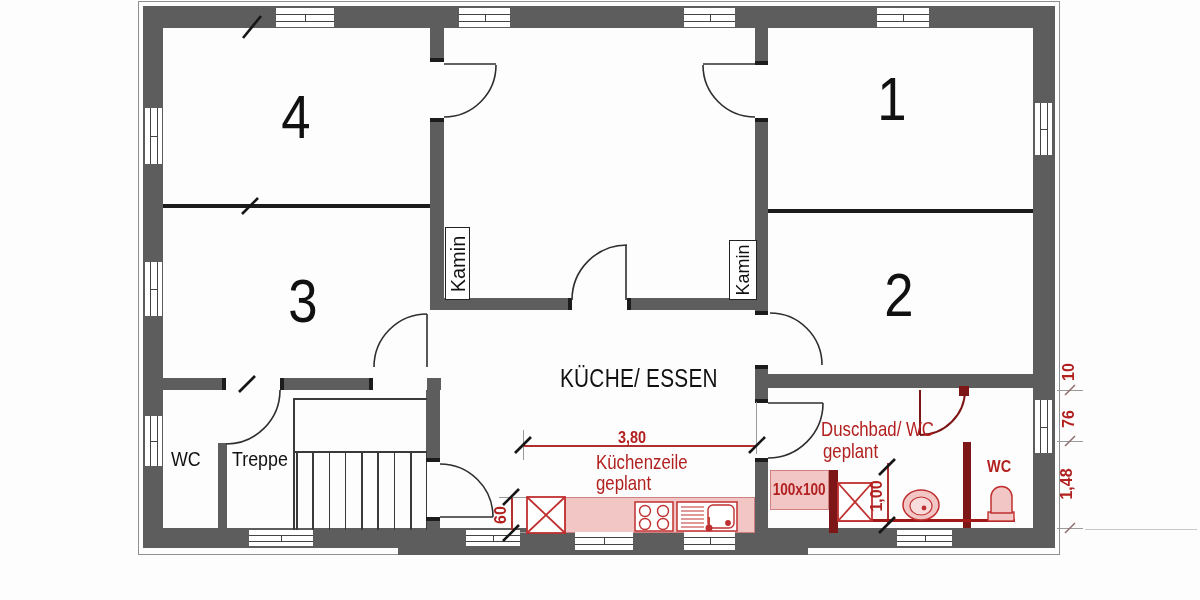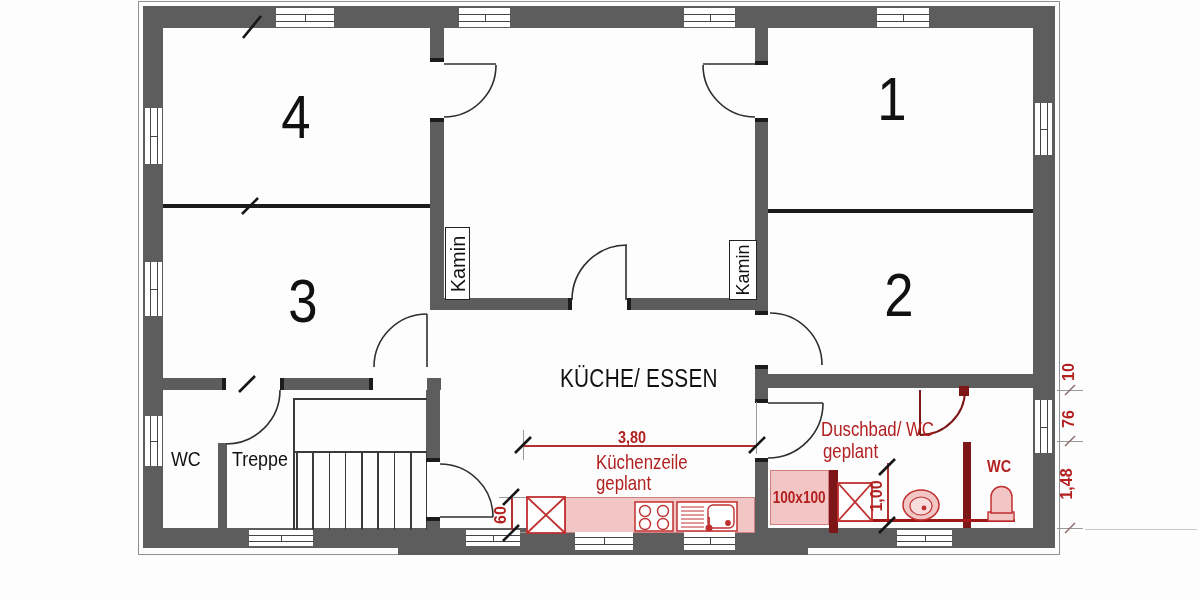--- a/index.html
+++ b/index.html
@@ -13,21 +13,21 @@
   .kamin{position:absolute;background:#fff;border:1px solid #222;z-index:2;}
   .k1{left:445px;top:227px;width:23px;height:71px;}
   .k2{left:729px;top:240px;width:26px;height:58px;}
   .vtext{position:absolute;left:50%;top:50%;width:80px;height:22px;margin-left:-40px;margin-top:-11px;
          text-align:center;line-height:22px;transform:rotate(-90deg);}
   .kamin .vtext{font-size:20px;color:#111;}
   .vdim{position:absolute;width:80px;height:22px;text-align:center;line-height:22px;
         transform:rotate(-90deg);font-size:16px;font-weight:bold;color:#b22020;z-index:4;}
   .counter{position:absolute;left:565px;top:497px;width:190px;height:36px;z-index:2;
            background:#f3c6c6;border:1px solid #cf8080;box-sizing:border-box;}
-  .box100{position:absolute;left:770px;top:470px;width:59px;height:55px;z-index:2;
+  .box100{position:absolute;left:770px;top:470px;width:59px;height:40px;z-index:2;
           background:#f3c6c6;border:1px solid #cf8080;box-sizing:border-box;
           display:flex;align-items:center;justify-content:center;}
   .box100 span{font-size:16px;font-weight:bold;color:#b22020;transform:scaleX(.85);white-space:nowrap;}
   .lbl{position:absolute;z-index:4;white-space:nowrap;}
   .rnum{font-size:62px;line-height:62px;width:60px;text-align:center;transform:scaleX(.85);}
   .blk{color:#111;}
   .red{color:#b22020;}
   .t21{font-size:21px;transform:scaleX(.85);transform-origin:left center;}
   .t21n{font-size:21px;transform:scaleX(.8);transform-origin:left center;}
   .t26{font-size:26px;transform:scaleX(.8);transform-origin:left center;letter-spacing:.3px;}

